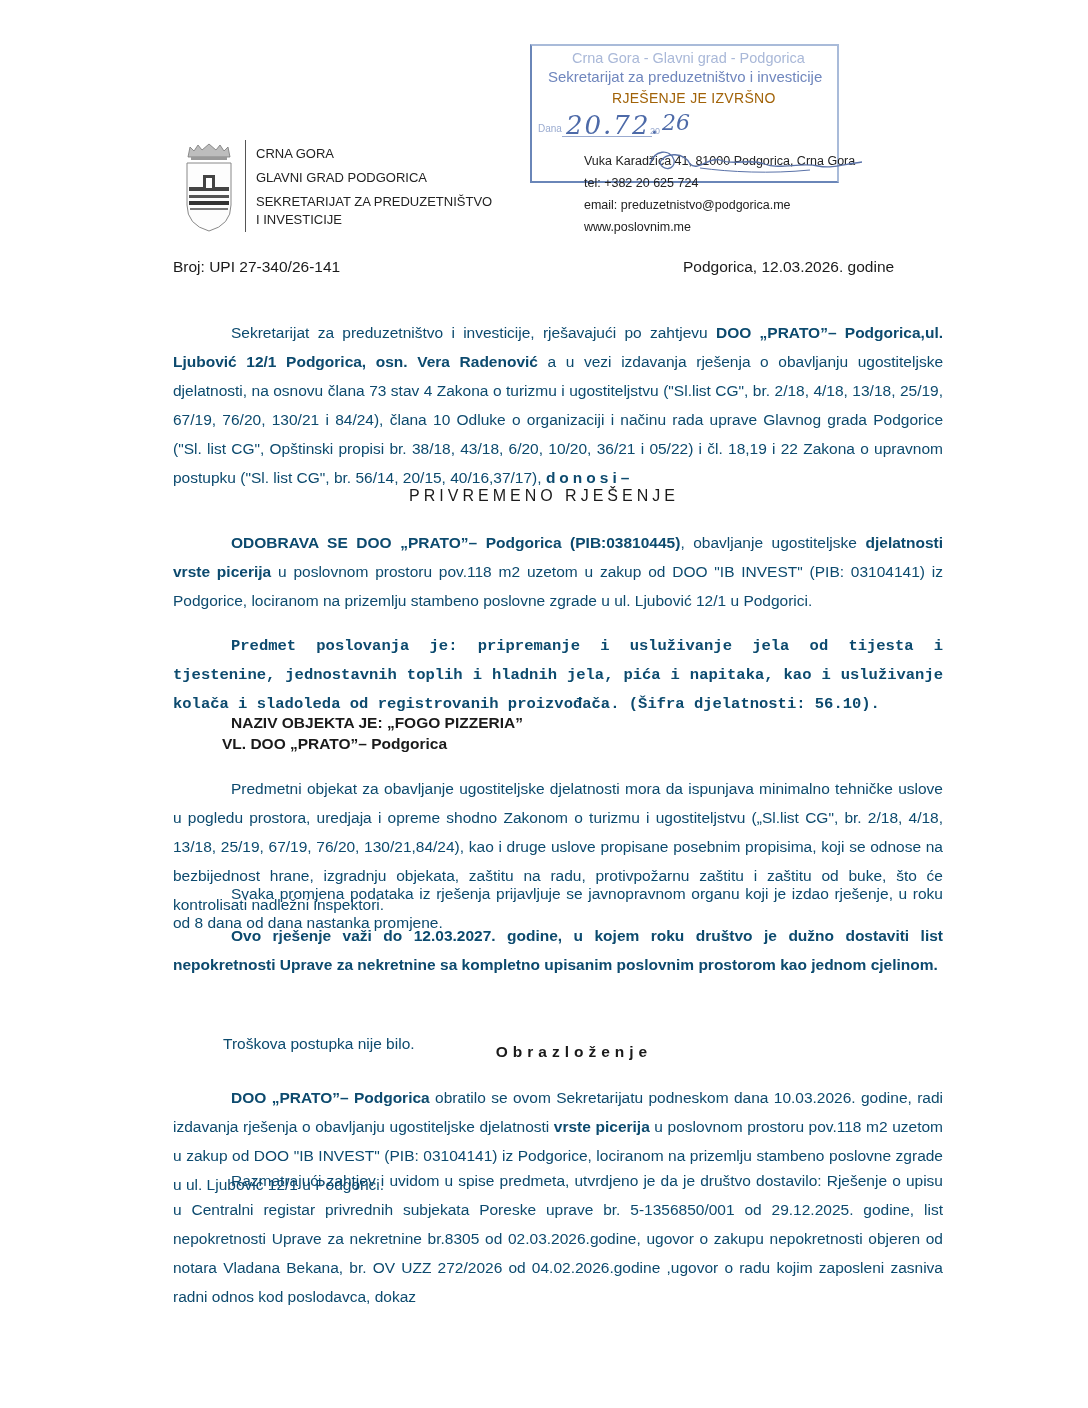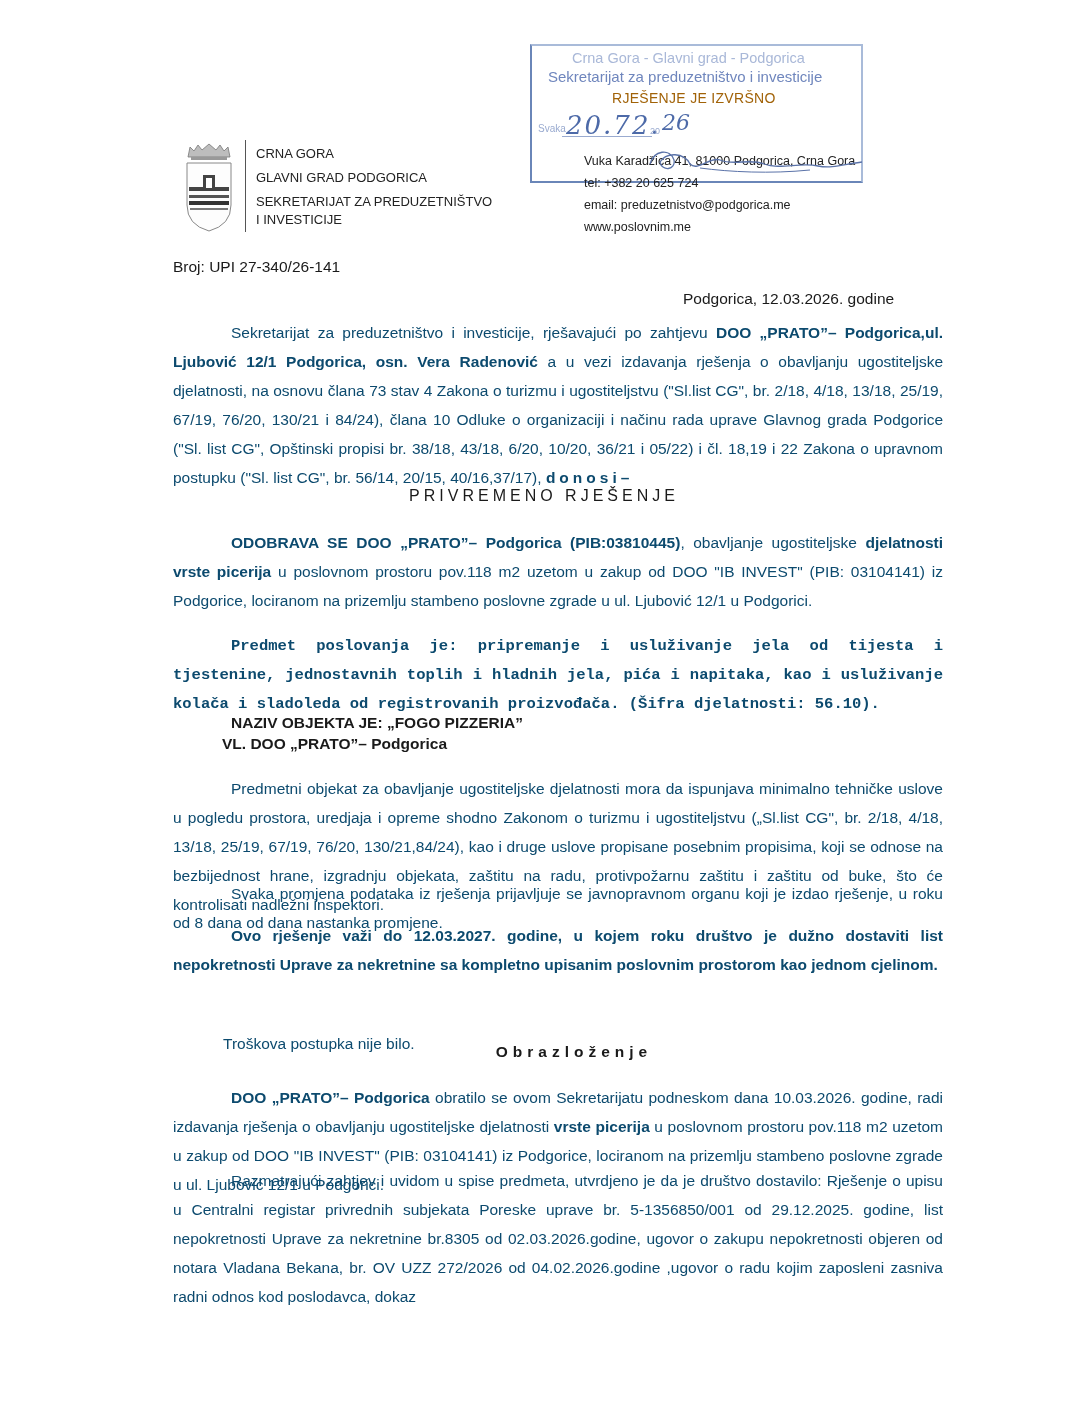--- a/index.html
+++ b/index.html
@@ -14,34 +14,34 @@
   .org { left: 256px; top: 145px; font-size: 13px; line-height: 18px; color: #222; }
   .org div { white-space: nowrap; }
   .org .l1 { margin-bottom: 6px; }
   .contact { left: 584px; top: 150px; font-size: 12.5px; line-height: 22px; color: #222; }
   .contact div { white-space: nowrap; }
 
   
   .stamp {
     left: 530px; top: 44px; width: 305px; height: 135px;
     border: 2px solid #6a86b8; border-top-color: #a9bbd9; border-right-color: #a9bbd9;
-    color: #7d96c6; font-size: 15px; padding-left: 24px;
+    color: #7d96c6; font-size: 15px;
   }
   .stamp .s1 { position: absolute; left: 40px; top: 4px; white-space: nowrap; color: #a9b8d8; font-size: 14.5px; }
   .stamp .s2 { position: absolute; left: 16px; top: 22px; white-space: nowrap; color: #6f86bd; font-size: 15px; }
   .stamp .s3 { position: absolute; left: 80px; top: 44px; white-space: nowrap; color: #a16207; font-size: 14px; letter-spacing: 0.3px; }
   .stamp .dana { position: absolute; left: 6px; top: 77px; font-size: 10px; color: #9aabd0; }
   .stamp .dline { position: absolute; left: 30px; top: 90px; width: 90px; border-bottom: 1px solid #9aabd0; }
   .stamp .d1 { position: absolute; left: 34px; top: 64px; font-size: 26px; font-family: "DejaVu Serif", serif; font-style: italic; color: #4d6aa8; letter-spacing: 2px; }
   .stamp .d2 { position: absolute; left: 130px; top: 64px; font-size: 22px; font-family: "DejaVu Serif", serif; font-style: italic; color: #4d6aa8; }
   .stamp .twenty { position: absolute; left: 118px; top: 80px; font-size: 9px; color: #9aabd0; }
   .signature { left: 640px; top: 142px; width: 230px; height: 40px; }
 
   .broj { left: 173px; top: 258px; font-size: 15.5px; }
-  .mjesto { left: 683px; top: 258px; font-size: 15.5px; margin-top: 32px; }
+  .mjesto { left: 683px; top: 258px; font-size: 15.5px; }
 
   
   .para {
     position: absolute; left: 173px; width: 770px; font-size: 15.5px; line-height: 29px;
     text-align: justify; color: #0c4a6e;
   }
   .para .ind { display: inline-block; width: 58px; }
   .para b { font-weight: bold; }
   .heading {
     position: absolute; left: 0; width: 1088px; text-align: center; font-size: 16px;
@@ -52,21 +52,21 @@
   .naziv { position: absolute; left: 231px; font-size: 15.5px; line-height: 21px; font-weight: bold; }
   .naziv2 { position: absolute; left: 222px; font-size: 15.5px; line-height: 21px; font-weight: bold; }
 </style>
 </head>
 <body>
 
 <div class="abs stamp">
   <div class="s1">Crna Gora - Glavni grad - Podgorica</div>
   <div class="s2">Sekretarijat za preduzetništvo i investicije</div>
   <div class="s3">RJEŠENJE JE IZVRŠNO</div>
-  <div class="dana">Svaka</div>
+  <div class="dana">Dana</div>
   <div class="dline"></div>
   <div class="d1">20.72.</div>
   <div class="twenty">20</div>
   <div class="d2">26</div>
 </div>
 
 <div class="abs crest">
   <svg width="50" height="90" viewBox="0 0 50 90">
     <path d="M4 14 L6 4 L10 8 L14 2 L18 7 L25 1 L32 7 L36 2 L40 8 L44 4 L46 14 Z" fill="#bdbdbd" stroke="#777" stroke-width="0.8"></path>
     <rect x="7" y="14" width="36" height="3" fill="#999"></rect>

